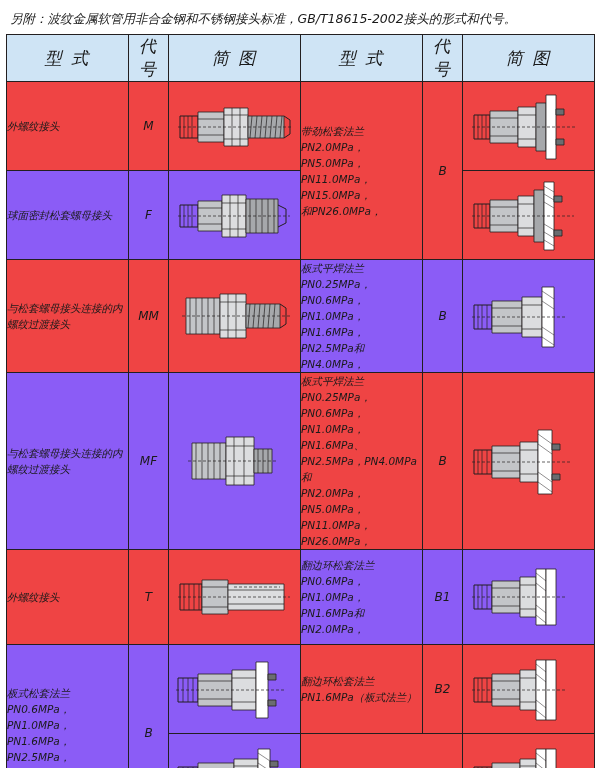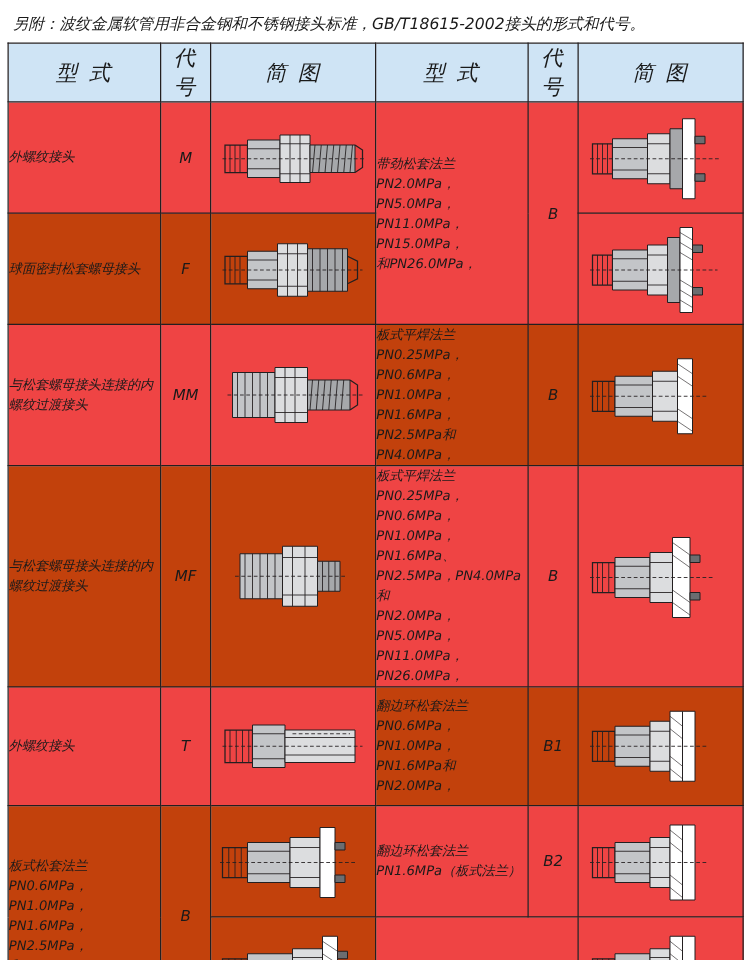--- a/index.html
+++ b/index.html
@@ -30,21 +30,21 @@
     vertical-align:middle;
   }
   .hdr{
     background:#cfe4f5;
     text-align:center;
     font-size:17px;
     height:22px;
     font-weight:normal;
     letter-spacing:2px;
   }
-  .yellow{background:#c2410c;}
+  .yellow{background:#8b5cf6;}
   .white{background:#ef4444;margin-left:44px;}
   .celltxt{
     padding:4px 5px;
     line-height:16px;
     font-size:10.5px;
     text-align:left;
   }
   .code{
     text-align:center;
     font-size:12px;

